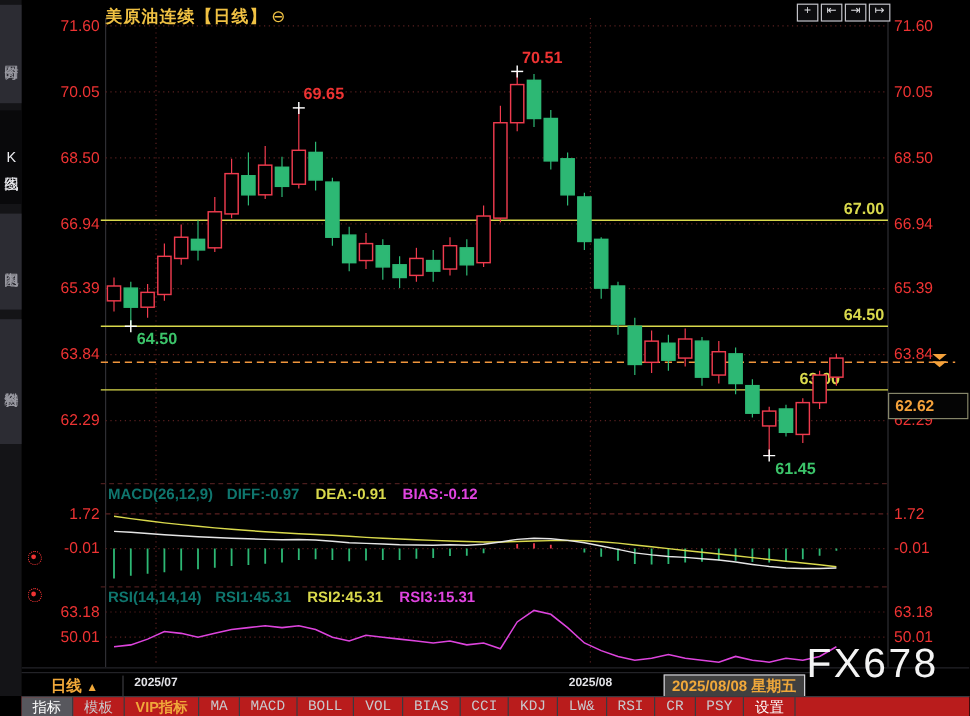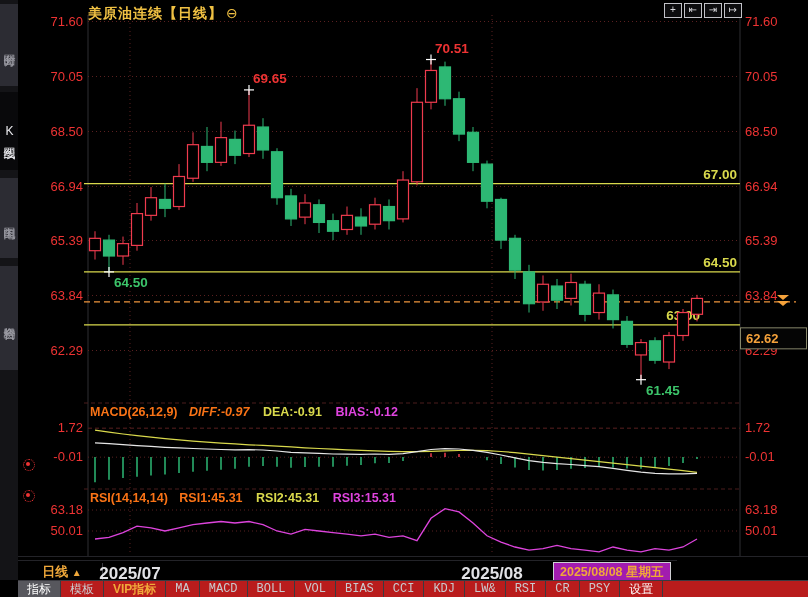--- a/index.html
+++ b/index.html
@@ -16,40 +16,40 @@
 
   
   .title{position:absolute;left:88px;top:5px;z-index:4;color:#f0c143;font-size:14px;font-weight:bold;letter-spacing:1px;}
   .title .minus{font-weight:normal;margin-left:3px;}
   .win-icons{position:absolute;left:664px;top:3px;z-index:4;display:flex;gap:2px;}
   .win-icon{width:16px;height:13px;border:1px solid #c2c2c8;background:#0c0c0e;color:#dcdce0;
     font-size:10px;line-height:12px;text-align:center;}
 
   
   .pane-header{position:absolute;left:90px;z-index:4;font-size:12.5px;font-weight:bold;color:#e8e8e8;white-space:nowrap;}
-  .pane-header .w{color:#f97316;}
+  .pane-header .w{color:#0f766e;}
   .pane-header .y{color:#d9d94c;margin-left:10px;}
   .pane-header .m{color:#e044e0;margin-left:10px;}
   #macd-header{top:405px;}
   #rsi-header{top:491px;}
 
   
   .burst{position:absolute;width:10px;height:10px;border:1px dotted #ee3333;border-radius:50%;z-index:4;}
   .burst::after{content:"";position:absolute;left:2px;top:2px;width:4px;height:4px;border-radius:50%;background:#ee3333;}
   #burst-1{left:23px;top:459px;}
   #burst-2{left:23px;top:490px;}
 
   
   .axis-row{position:absolute;left:18px;top:542px;width:659px;height:22px;z-index:4;border-top:1px solid #232328;margin-top:18px;}
   .period-btn{position:absolute;left:4px;top:2px;width:80px;text-align:center;color:#f0a83a;
     font-size:13px;font-weight:bold;border-right:1px solid #3a3a40;height:20px;line-height:18px;}
-  .x-label{position:absolute;top:3px;transform:translateX(-50%);color:#e2e2e6;font-size:17px;font-weight:bold;}
+  .x-label{position:absolute;top:3px;transform:translateX(-50%);color:#e2e2e6;font-size:10px;font-weight:bold;}
   #x-label-0{left:112px;}
   #x-label-1{left:474px;}
-  .date-box{position:absolute;left:535px;top:1px;border:1px solid #cfcfd4;color:#f0a83a;background:#a21caf;
+  .date-box{position:absolute;left:535px;top:1px;border:1px solid #cfcfd4;color:#f0a83a;background:#404040;
     font-size:12.5px;font-weight:bold;padding:1px 6px;white-space:nowrap;}
   .watermark{position:absolute;left:672px;top:534px;z-index:5;color:#f4f4f4;font-size:34px;
     letter-spacing:2px;font-weight:500;}
 
   .toolbar{position:absolute;left:18px;top:580px;width:790px;height:17px;display:flex;z-index:4;
     background:#b91c1c;border-top:1px solid #3a3a40;font-size:12px;color:#c9c9cd;}
   .tb-tab{padding:0 9px;line-height:16px;border-right:1px solid #3a3a40;white-space:nowrap;font-family:Liberation Mono, monospace;}
   .tb-tab.cjk{font-family:"Liberation Sans","DejaVu Sans",sans-serif;}
   .tb-tab.selected{background:#57575d;color:#ffffff;}
   .tb-tab.vip{color:#f0a83a;font-weight:bold;}
@@ -274,21 +274,21 @@
 
   <div class="win-icons" id="win-icons">
       <span class="win-icon">+</span>
       <span class="win-icon">⇤</span>
       <span class="win-icon">⇥</span>
       <span class="win-icon">↦</span>
     </div>
 
   <div class="pane-header" id="macd-header">
     <span class="w">MACD(26,12,9)</span>
-    <span class="w" style="margin-left:8px;font-style:italic;">DIFF:-0.97</span>
+    <span class="w" style="margin-left:8px;">DIFF:-0.97</span>
     <span class="y">DEA:-0.91</span>
     <span class="m">BIAS:-0.12</span>
   </div>
 
   <div class="pane-header" id="rsi-header">
     <span class="w">RSI(14,14,14)</span>
     <span class="w" style="margin-left:8px;">RSI1:45.31</span>
     <span class="y">RSI2:45.31</span>
     <span class="m">RSI3:15.31</span>
   </div>
@@ -299,20 +299,21 @@
   <div class="axis-row">
     <div class="period-btn">
       <span>日线</span>
       <span style="font-size:10px;">▲</span>
     </div>
     <span class="x-label" id="x-label-0">2025/07</span>
     <span class="x-label" id="x-label-1">2025/08</span>
     <span class="date-box">2025/08/08 星期五</span>
   </div>
 
+  <div class="watermark">FX678</div>
 
   <div class="toolbar" id="toolbar">
       <div class="tb-tab selected cjk">指标</div>
       <div class="tb-tab cjk">模板</div>
       <div class="tb-tab vip cjk">VIP指标</div>
       <div class="tb-tab">MA</div>
       <div class="tb-tab">MACD</div>
       <div class="tb-tab">BOLL</div>
       <div class="tb-tab">VOL</div>
       <div class="tb-tab">BIAS</div>

